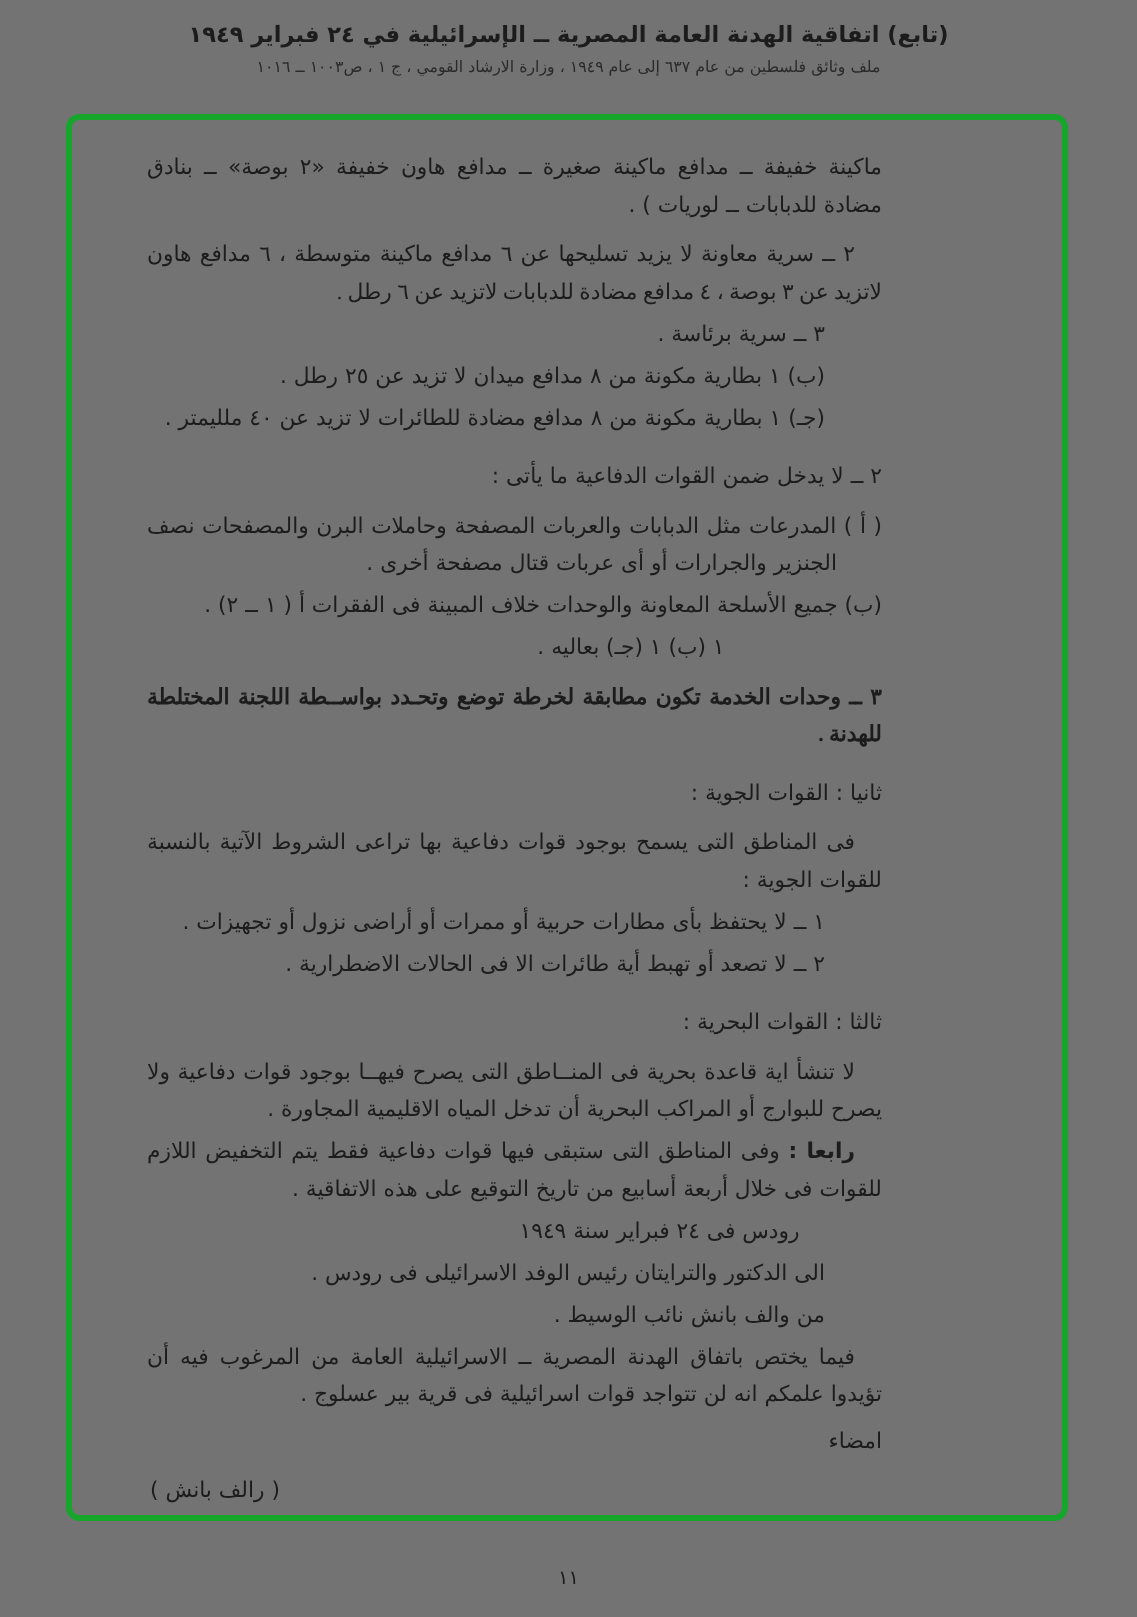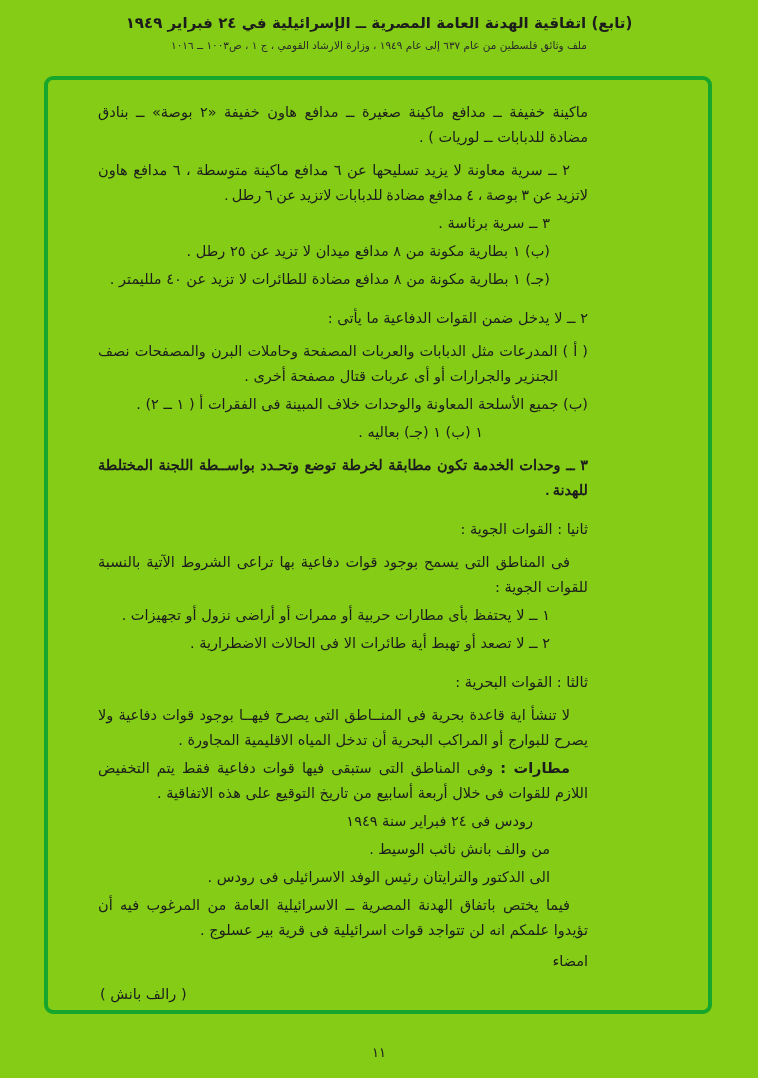--- a/index.html
+++ b/index.html
@@ -1,20 +1,20 @@
 <!DOCTYPE html>
 <html lang="ar"><head>
 <meta charset="utf-8">
 <style>
   html, body { margin: 0; padding: 0; background: #ffffff; }
   .sheet {
     position: relative;
     width: 758px;
     height: 1078px;
-    background: #84cc16;
+    background: #737373;
     font-family: "DejaVu Sans", sans-serif;
     color: #1c1c1c;
     overflow: hidden;
   }
   .header {
     position: absolute;
     top: 14px;
     left: 0;
     right: 0;
     text-align: center;
@@ -108,26 +108,26 @@
     <p>(ب) جميع الأسلحة المعاونة والوحدات خلاف المبينة فى الفقرات أ ( ١ ــ ٢) .</p>
     <p class="ind-deep">١ (ب) ١ (جـ) بعاليه .</p>
     <p class="bold gap-top">٣ ــ وحدات الخدمة تكون مطابقة لخرطة توضع وتحـدد بواســطة اللجنة المختلطة للهدنة .</p>
     <p class="head">ثانيا : القوات الجوية :</p>
     <p class="ind1">فى المناطق التى يسمح بوجود قوات دفاعية بها تراعى الشروط الآتية بالنسبة للقوات الجوية :</p>
     <p class="ind2">١ ــ لا يحتفظ بأى مطارات حربية أو ممرات أو أراضى نزول أو تجهيزات .</p>
     <p class="ind2">٢ ــ لا تصعد أو تهبط أية طائرات الا فى الحالات الاضطرارية .</p>
     <p class="head">ثالثا : القوات البحرية :</p>
     <p class="ind1">لا تنشأ اية قاعدة بحرية فى المنــاطق التى يصرح فيهــا بوجود قوات دفاعية ولا يصرح للبوارج أو المراكب البحرية أن تدخل المياه الاقليمية المجاورة .</p>
     <p class="ind1">
-      <strong>مطارات :</strong>
+      <strong>رابعا :</strong>
       <span>وفى المناطق التى ستبقى فيها قوات دفاعية فقط يتم التخفيض اللازم للقوات فى خلال أربعة أسابيع من تاريخ التوقيع على هذه الاتفاقية .</span>
     </p>
     <p class="ind3">رودس فى ٢٤ فبراير سنة ١٩٤٩</p>
+    <p class="ind2">الى الدكتور والترايتان رئيس الوفد الاسرائيلى فى رودس .</p>
     <p class="ind2">من والف بانش نائب الوسيط .</p>
-    <p class="ind2">الى الدكتور والترايتان رئيس الوفد الاسرائيلى فى رودس .</p>
     <p class="ind1">فيما يختص باتفاق الهدنة المصرية ــ الاسرائيلية العامة من المرغوب فيه أن تؤيدوا علمكم انه لن تتواجد قوات اسرائيلية فى قرية بير عسلوج .</p>
     <p class="sig-label">امضاء</p>
     <p class="sig-name">( رالف بانش )</p>
   </div>
 
   <div class="page-number">١١</div>
 
 </div>
 
 </body></html>

